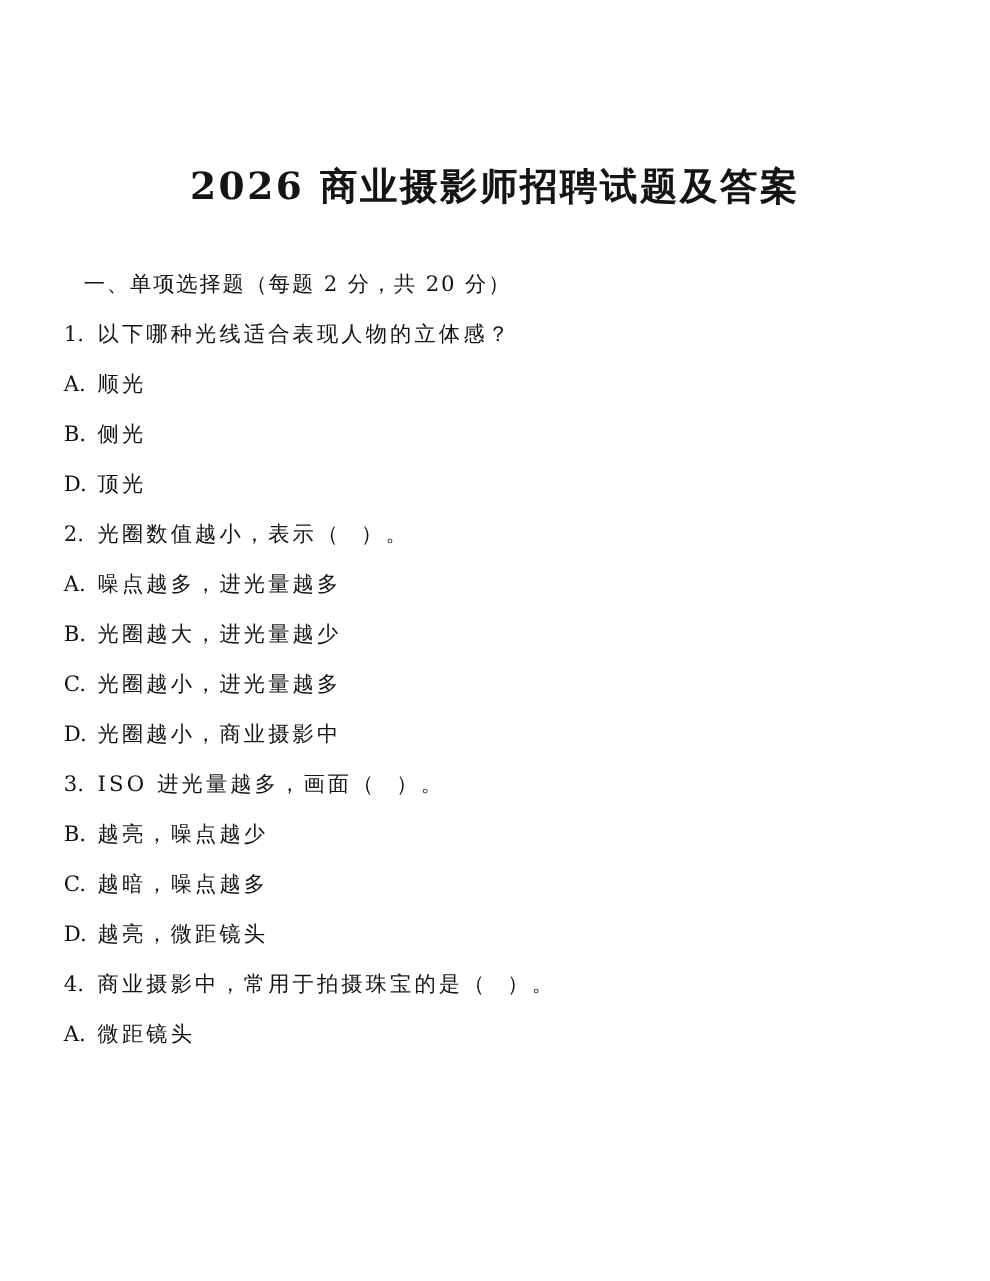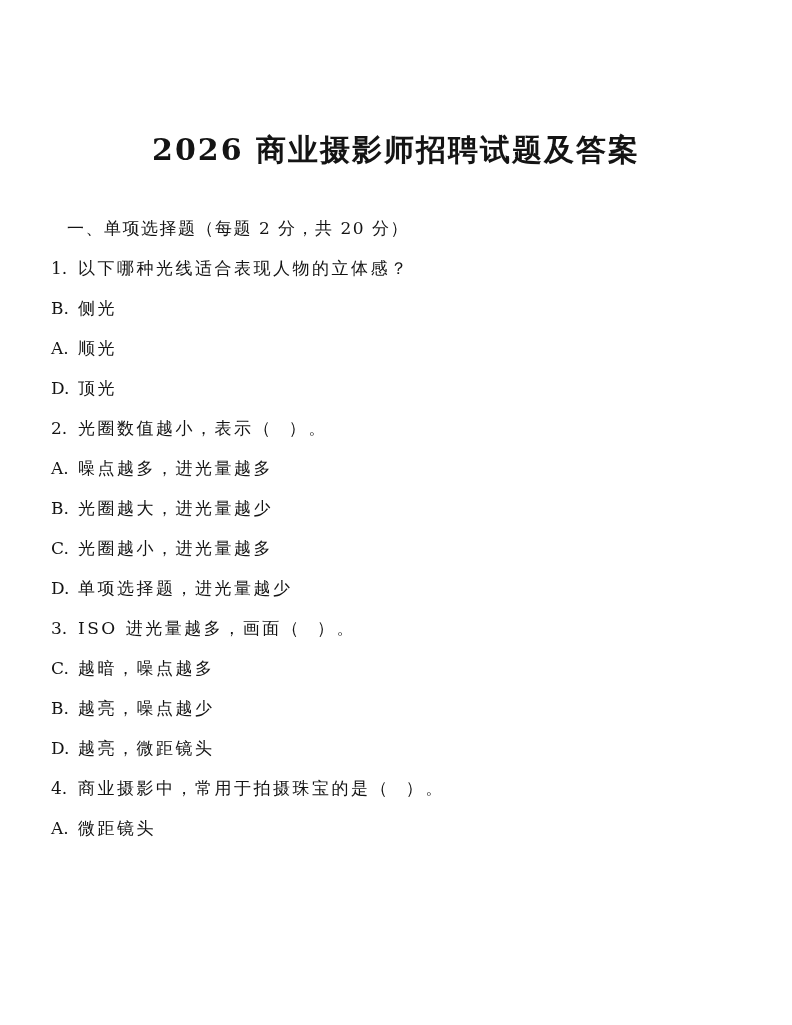--- a/index.html
+++ b/index.html
@@ -50,31 +50,31 @@
 </head>
 <body>
 
 <div class="page">
   <h1 class="doc-title">2026 商业摄影师招聘试题及答案</h1>
 
   <div class="doc-body">
     <p class="line section-heading">一、单项选择题（每题 2 分，共 20 分）</p>
 
     <p class="line"><span class="marker">1.</span><span>以下哪种光线适合表现人物的立体感？</span></p>
+    <p class="line"><span class="marker">A.</span><span>顺光</span></p>
     <p class="line"><span class="marker">B.</span><span>侧光</span></p>
-    <p class="line"><span class="marker">A.</span><span>顺光</span></p>
     <p class="line"><span class="marker">D.</span><span>顶光</span></p>
 
     <p class="line"><span class="marker">2.</span><span>光圈数值越小，表示（  ）。</span></p>
     <p class="line"><span class="marker">A.</span><span>噪点越多，进光量越多</span></p>
     <p class="line"><span class="marker">B.</span><span>光圈越大，进光量越少</span></p>
     <p class="line"><span class="marker">C.</span><span>光圈越小，进光量越多</span></p>
-    <p class="line"><span class="marker">D.</span><span>单项选择题，进光量越少</span></p>
+    <p class="line"><span class="marker">D.</span><span>光圈越小，商业摄影中</span></p>
 
     <p class="line"><span class="marker">3.</span><span>ISO 进光量越多，画面（  ）。</span></p>
+    <p class="line"><span class="marker">B.</span><span>越亮，噪点越少</span></p>
     <p class="line"><span class="marker">C.</span><span>越暗，噪点越多</span></p>
-    <p class="line"><span class="marker">B.</span><span>越亮，噪点越少</span></p>
     <p class="line"><span class="marker">D.</span><span>越亮，微距镜头</span></p>
 
     <p class="line"><span class="marker">4.</span><span>商业摄影中，常用于拍摄珠宝的是（  ）。</span></p>
     <p class="line"><span class="marker">A.</span><span>微距镜头</span></p>
   </div>
 </div>
 
 </body></html>

